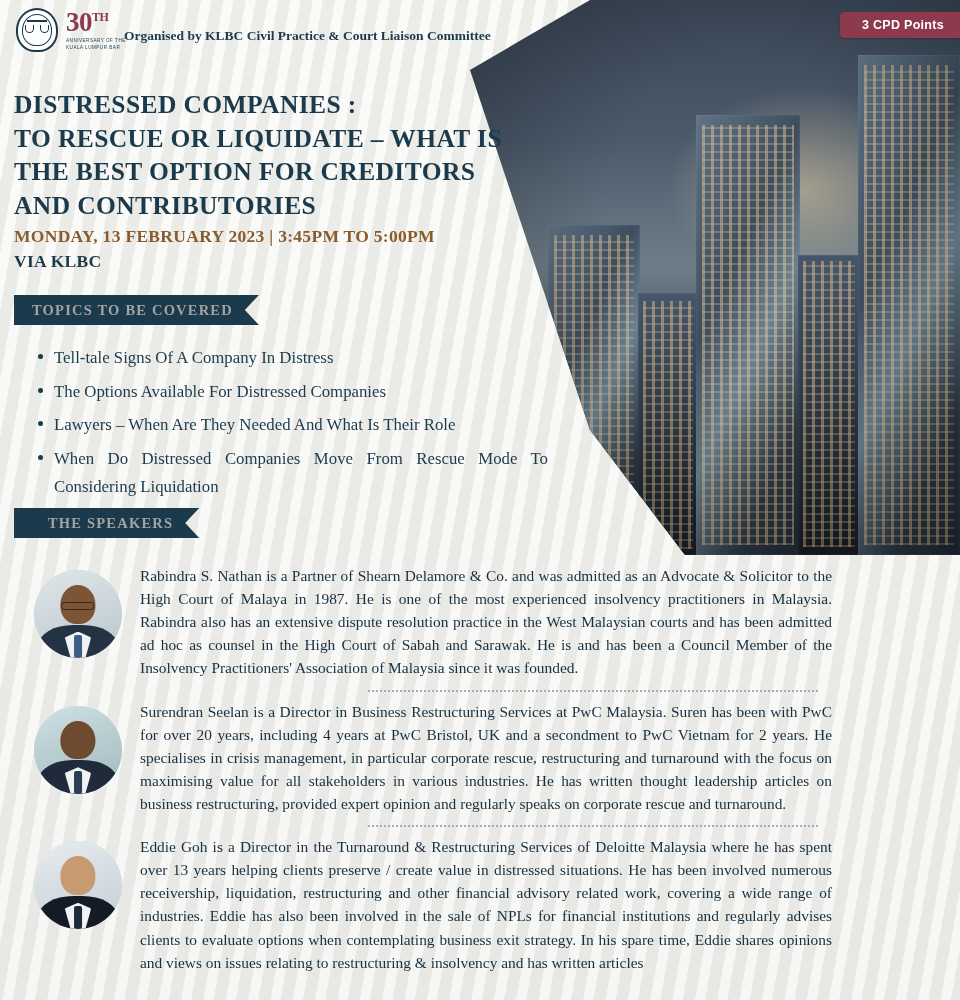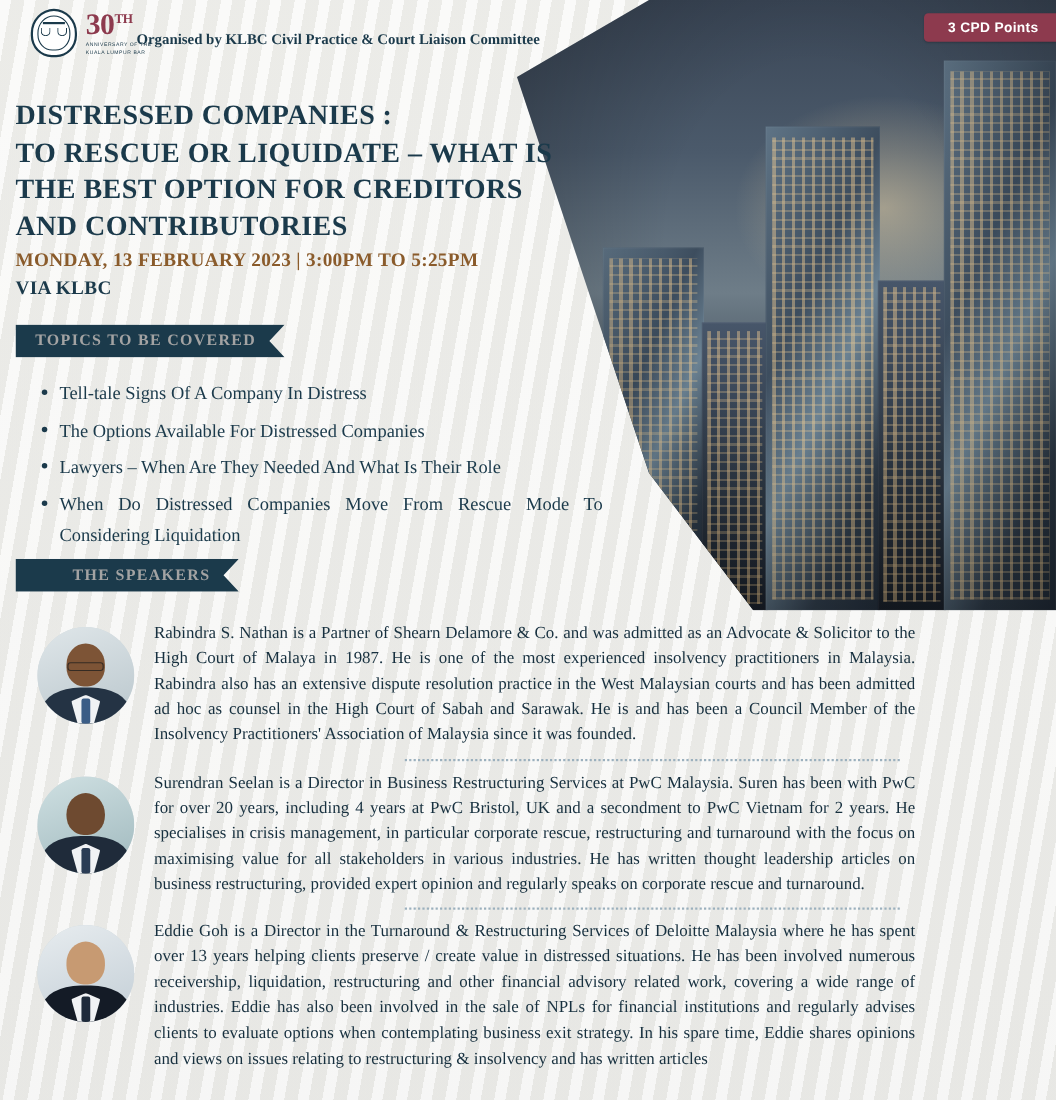--- a/index.html
+++ b/index.html
@@ -63,21 +63,21 @@
       repeating-linear-gradient(0deg, rgba(255,214,150,.35) 0 2px, rgba(0,0,0,0) 2px 8px);
     opacity: .75;
   }
   .hero .vignette {
     position: absolute; inset: 0;
     background: radial-gradient(ellipse at 55% 40%, rgba(0,0,0,0) 35%, rgba(0,0,0,.35) 100%);
   }
 
   
   .logo-wrap {
-    position: absolute; left: 28px; top: 8px;
+    position: absolute; left: 16px; top: 8px;
     display: flex; align-items: center; gap: 8px;
   }
   .crest {
     width: 42px; height: 44px;
     border: 2px solid #1b3a4b;
     border-radius: 50% 50% 45% 45%;
     display: flex; align-items: center; justify-content: center;
     position: relative;
     background: #ffffff;
   }
@@ -149,21 +149,21 @@
     padding: 0 26px 0 18px;
     clip-path: polygon(0 0, 100% 0, calc(100% - 14px) 50%, 100% 100%, 0 100%);
   }
   .ribbon:before {
     content: "";
     position: absolute; left: 0; bottom: -7px;
     border-left: 8px solid transparent;
     border-top: 7px solid #0e2533;
   }
   #ribbon-topics { left: 14px; top: 295px; }
-  #ribbon-speakers { left: 14px; top: 508px; padding-left: 52px; }
+  #ribbon-speakers { left: 14px; top: 508px; padding-left: 34px; }
 
   
   .topics {
     position: absolute; left: 36px; top: 344px;
     width: 520px;
     font-family: "Liberation Serif", serif;
     font-size: 16.8px;
     color: #1b3a4b;
     line-height: 1.65;
   }
@@ -281,21 +281,21 @@
   <div class="organiser">Organised by KLBC Civil Practice &amp; Court Liaison Committee</div>
 
   <div class="title">
     <div>DISTRESSED COMPANIES :</div>
     <div>TO RESCUE OR LIQUIDATE – WHAT IS</div>
     <div>THE BEST OPTION FOR CREDITORS</div>
     <div>AND CONTRIBUTORIES</div>
   </div>
 
   <div class="datetime">
-    <div>MONDAY, 13 FEBRUARY 2023 | 3:00PM TO 5:25PM</div>
+    <div>MONDAY, 13 FEBRUARY 2023 | 3:45PM TO 5:00PM</div>
     <div class="venue">VIA KLBC</div>
   </div>
 
   <div class="ribbon" id="ribbon-topics">TOPICS TO BE COVERED</div>
 
   <ul class="topics">
     <li><span>Tell-tale Signs Of A Company In Distress</span></li>
     <li><span>The Options Available For Distressed Companies</span></li>
     <li><span>Lawyers – When Are They Needed And What Is Their Role</span></li>
     <li style="width:512px;">

